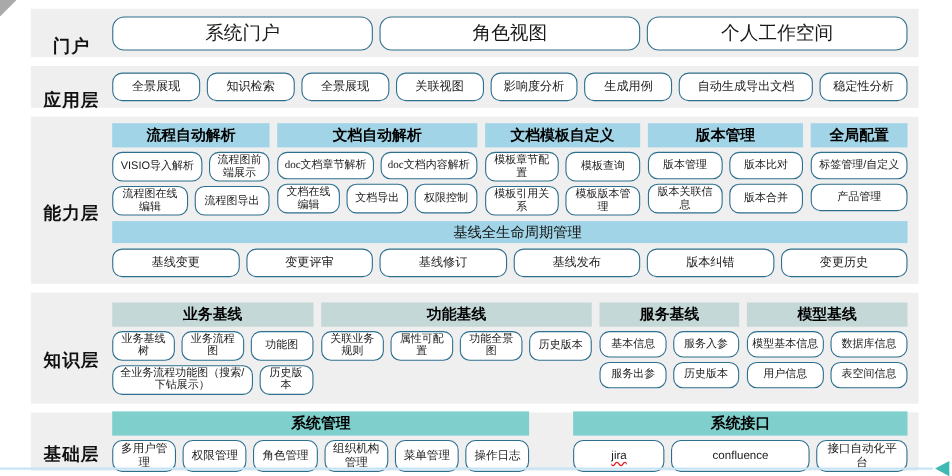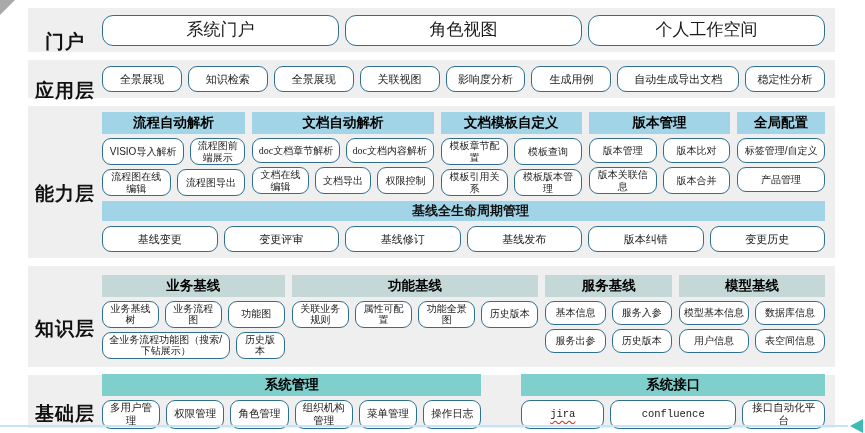--- a/index.html
+++ b/index.html
@@ -9,48 +9,48 @@
   html,body{margin:0;padding:0;}
   body{
     width:865px;height:433px;position:relative;overflow:hidden;background:#ffffff;
     font-family:"Liberation Sans","DejaVu Sans",sans-serif;color:#111;
   }
   #diagram{position:absolute;top:8px;left:28px;width:807px;display:flex;flex-direction:column;gap:8px;}
   .layer-row{background:var(--band);display:flex;align-items:stretch;box-sizing:border-box;padding:6px 10px 6px 0;}
   .layer-portal{height:44px;} .layer-app{height:38px;} .layer-capability{height:152px;}
   .layer-knowledge{height:101px;} .layer-foundation{height:53px;padding-top:4px;padding-bottom:4px;}
   .layer-label{width:74px;flex:0 0 74px;display:flex;align-items:center;justify-content:center;
-    font-weight:bold;font-size:19px;letter-spacing:1px;margin-top:24px;}
+    font-weight:bold;font-size:16px;letter-spacing:1px;margin-top:24px;}
   .layer-content{flex:1;display:flex;flex-direction:column;justify-content:center;gap:5px;min-width:0;}
   .btn-row{display:flex;gap:6px;align-items:stretch;}
   .btn{flex:1 1 0;display:flex;align-items:center;justify-content:center;text-align:center;
     background:#fff;border:1.5px solid var(--bord);border-radius:9px;font-size:10px;
     line-height:1.15;padding:1px 4px;min-height:22px;box-sizing:border-box;color:#1a1a1a;cursor:default;}
   .btn.w2{flex-grow:1.6;} .btn.w3{flex-grow:3;}
   .btn-lg{min-height:31px;font-size:17px;border-radius:11px;}
   .btn-md{min-height:26px;font-size:11px;}
   .group-row{display:flex;gap:7px;}
   .group{display:flex;flex-direction:column;gap:4px;min-width:0;}
   .group-hdr{display:flex;align-items:center;justify-content:center;font-weight:bold;font-size:13.5px;
     min-height:22px;color:#000;}
   .hdr-cap{background:var(--capHdr);} .hdr-knw{background:var(--knwHdr);} .hdr-fnd{background:var(--fndHdr);}
-  .banner{display:flex;align-items:center;justify-content:center;font-weight:bold;font-size:13px;
+  .banner{display:flex;align-items:center;justify-content:center;font-weight:normal;font-size:13px;
     min-height:20px;background:var(--capHdr);padding-left:14px;}
   .layer-capability .group .btn{min-height:25px;}
   .layer-capability .group:nth-child(1){flex:150 1 0;}
   .layer-capability .group:nth-child(2){flex:190 1 0;font-family:Liberation Serif, serif;}
   .layer-capability .group:nth-child(3){flex:148 1 0;}
   .layer-capability .group:nth-child(4){flex:148 1 0;}
   .layer-capability .group:nth-child(5){flex:92 1 0;}
   .layer-knowledge .group:nth-child(1){flex:185 1 0;}
   .layer-knowledge .group:nth-child(2){flex:250 1 0;}
   .layer-knowledge .group:nth-child(3){flex:128 1 0;}
   .layer-knowledge .group:nth-child(4){flex:148 1 0;}
   .layer-knowledge .btn{min-height:24px;}
-  .layer-foundation .group-row{gap:40px;font-family:Liberation Mono, monospace;}
+  .layer-foundation .group-row{gap:40px;}
   .layer-foundation .group:nth-child(1){flex:370 1 0;}
   .layer-foundation .group:nth-child(2){flex:296 1 0;}
   .layer-foundation .btn{min-height:24px;font-size:10.5px;}
   .sp-err{text-decoration:underline wavy #e02020;text-underline-offset:2px;}
   .corner{position:absolute;top:0;left:0;width:0;height:0;
     border-top:15px solid #a9a9a9;border-right:15px solid transparent;}
   .bline{position:absolute;bottom:6px;left:0;width:848px;height:2px;background:var(--line);}
   .barrow{position:absolute;bottom:0;right:2px;width:0;height:0;
     border-top:7px solid transparent;border-bottom:7px solid transparent;border-right:13px solid var(--arrow);}
 </style>

